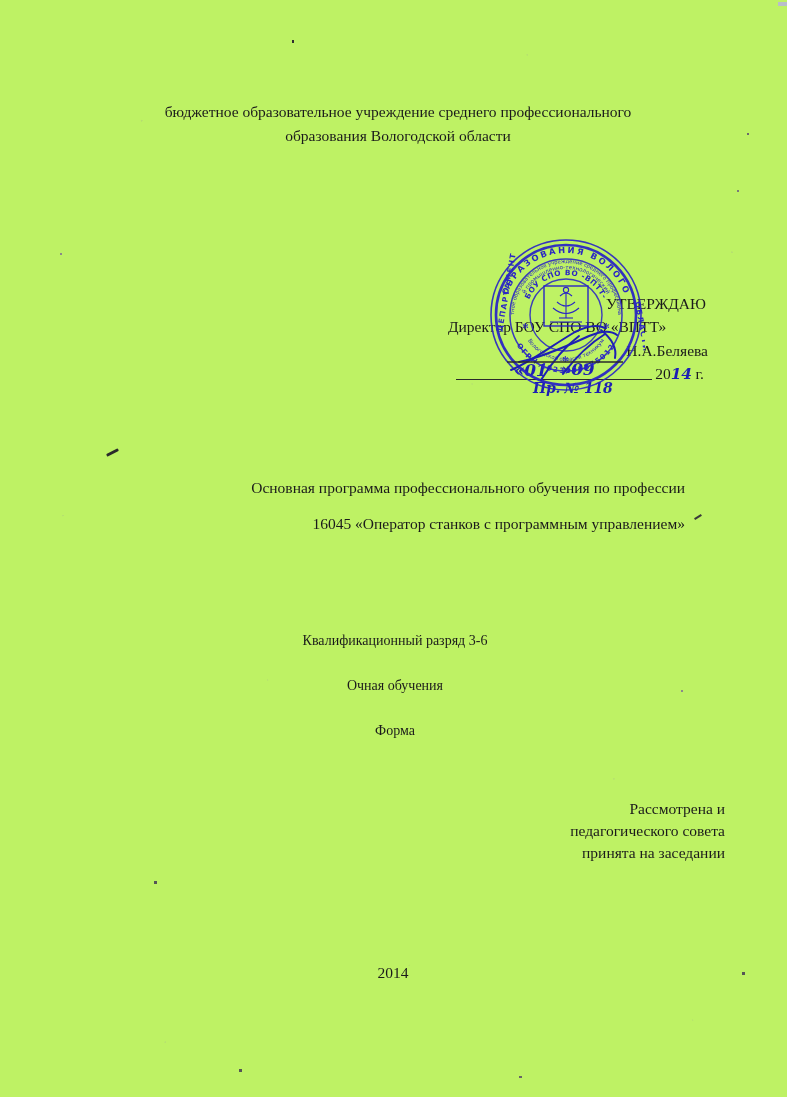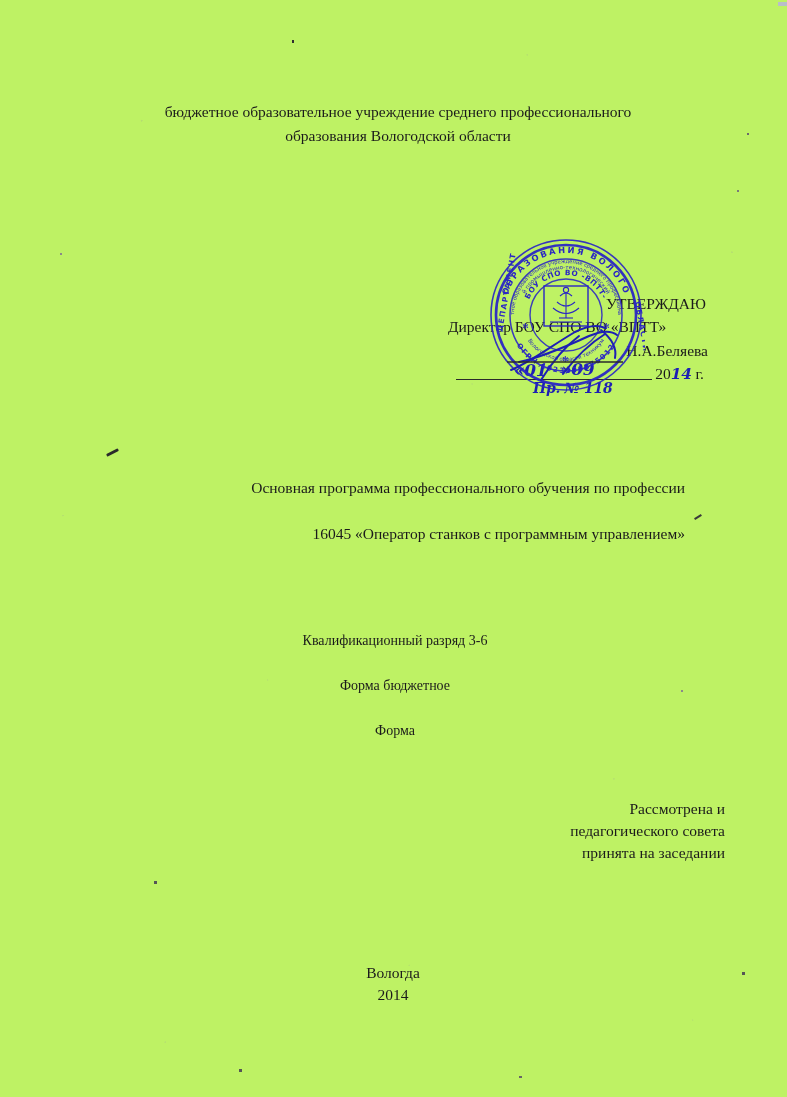--- a/index.html
+++ b/index.html
@@ -51,21 +51,21 @@
   }
   .rule{
     position:absolute;background:#2a2a2a;height:1px;
   }
 
   
   #title{
     left:110px;top:480px;width:575px;text-align:right;
     font-weight:normal;font-size:15.5px;line-height:1;
   }
-  #title .t2{margin-top:30px;display:block;}
+  #title .t2{margin-top:20px;display:block;}
 
   
   #quals{
     left:150px;top:633px;width:490px;text-align:center;
     font-size:14px;
   }
   #quals .q{display:block;}
   #quals .q + .q{margin-top:29px;}
 
   
@@ -233,32 +233,31 @@
     </svg>
   </div>
 
   <div class="blk" id="title">
     <span class="t1">Основная  программа профессионального обучения по профессии</span>
     <span class="t2">16045 «Оператор станков с программным управлением»</span>
   </div>
 
   <div class="blk" id="quals">
     <span class="q">Квалификационный разряд 3-6</span>
-    <span class="q">Форма бюджетное</span>
+    <span class="q">Очная обучения</span>
     <span class="q">Форма</span>
   </div>
 
   <div class="blk" id="accepted">
     <div>Рассмотрена и</div>
     <div>педагогического совета</div>
     <div>принята на заседании</div>
   </div>
 
   <div class="blk" id="footer">
-    <div>Вологда</div>
     <div>2014</div>
   </div>
 
   <div class="speck" id="mark-topright"></div>
   <div class="speck" id="mark-left-arrow"></div>
   <div class="speck" id="mark-right-tick"></div>
   <div class="speck" id="mark-dot-a"></div>
   <div class="speck" id="mark-dot-b"></div>
   <div class="speck" id="mark-dot-c"></div>
   <div class="speck" id="mark-dot-d"></div>

